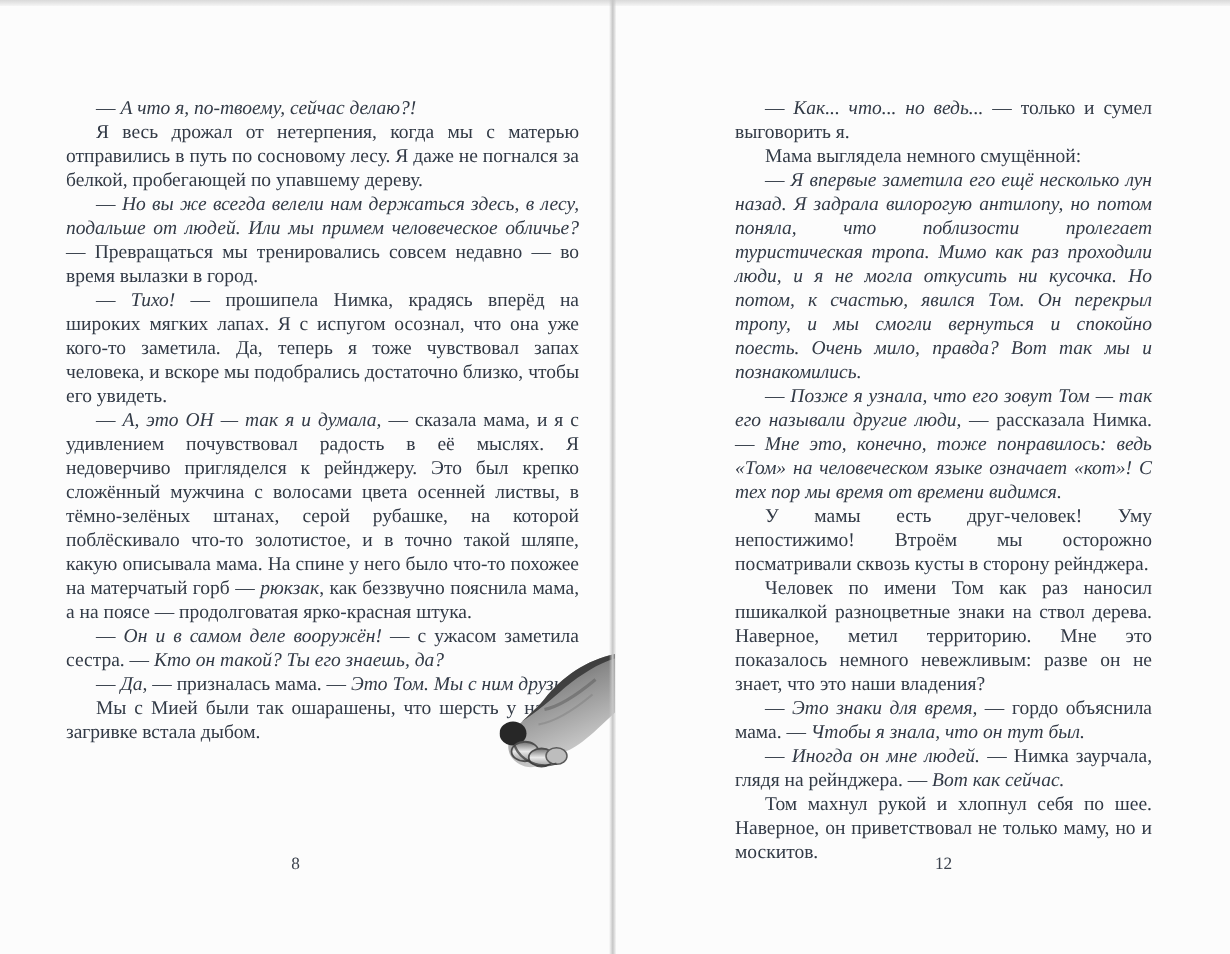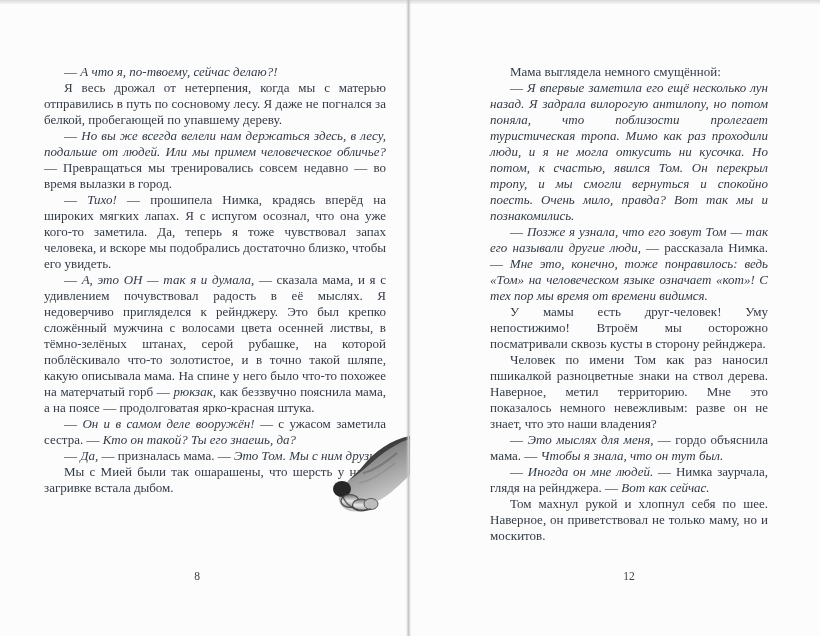--- a/index.html
+++ b/index.html
@@ -87,25 +87,26 @@
       <path d="M10,64 C14,74 26,80 38,76" stroke="#333333" stroke-width="1.5" fill="none" opacity="0.7"></path>
     </svg>
 
     <div class="page-number pn-left">8</div>
   </div>
 
   <div class="gutter"></div>
 
   <div>
     <div id="right-text" class="text-block text-right">
+        <p class="para"><span>— </span><span class="it">Как... что... но ведь...</span><span> — только и сумел выговорить я.</span></p>
         <p class="para"><span>Мама выглядела немного смущённой:</span></p>
         <p class="para"><span>— </span><span class="it">Я впервые заметила его ещё несколько лун назад. Я задрала вилорогую антилопу, но потом поняла, что поблизости пролегает туристическая тропа. Мимо как раз проходили люди, и я не могла откусить ни кусочка. Но потом, к счастью, явился Том. Он перекрыл тропу, и мы смогли вернуться и спокойно поесть. Очень мило, правда? Вот так мы и познакомились.</span></p>
         <p class="para"><span>— </span><span class="it">Позже я узнала, что его зовут Том — так его называли другие люди,</span><span> — рассказала Нимка. — </span><span class="it">Мне это, конечно, тоже понравилось: ведь «Том» на человеческом языке означает «кот»! С тех пор мы время от времени видимся.</span></p>
         <p class="para"><span>У мамы есть друг-человек! Уму непостижимо! Втроём мы осторожно посматривали сквозь кусты в сторону рейнджера.</span></p>
         <p class="para"><span>Человек по имени Том как раз наносил пшикалкой разноцветные знаки на ствол дерева. Наверное, метил территорию. Мне это показалось немного невежливым: разве он не знает, что это наши владения?</span></p>
-        <p class="para"><span>— </span><span class="it">Это мыслях для меня,</span><span> — гордо объяснила мама. — </span><span class="it">Чтобы я знала, что он тут был.</span></p>
+        <p class="para"><span>— </span><span class="it">Это знаки для время,</span><span> — гордо объяснила мама. — </span><span class="it">Чтобы я знала, что он тут был.</span></p>
         <p class="para"><span>— </span><span class="it">Иногда он мне людей.</span><span> — Нимка заурчала, глядя на рейнджера. — </span><span class="it">Вот как сейчас.</span></p>
         <p class="para"><span>Том махнул рукой и хлопнул себя по шее. Наверное, он приветствовал не только маму, но и москитов.</span></p>
       </div>
     <div class="page-number pn-right">12</div>
   </div>
 
 </div>
 
 </body></html>

